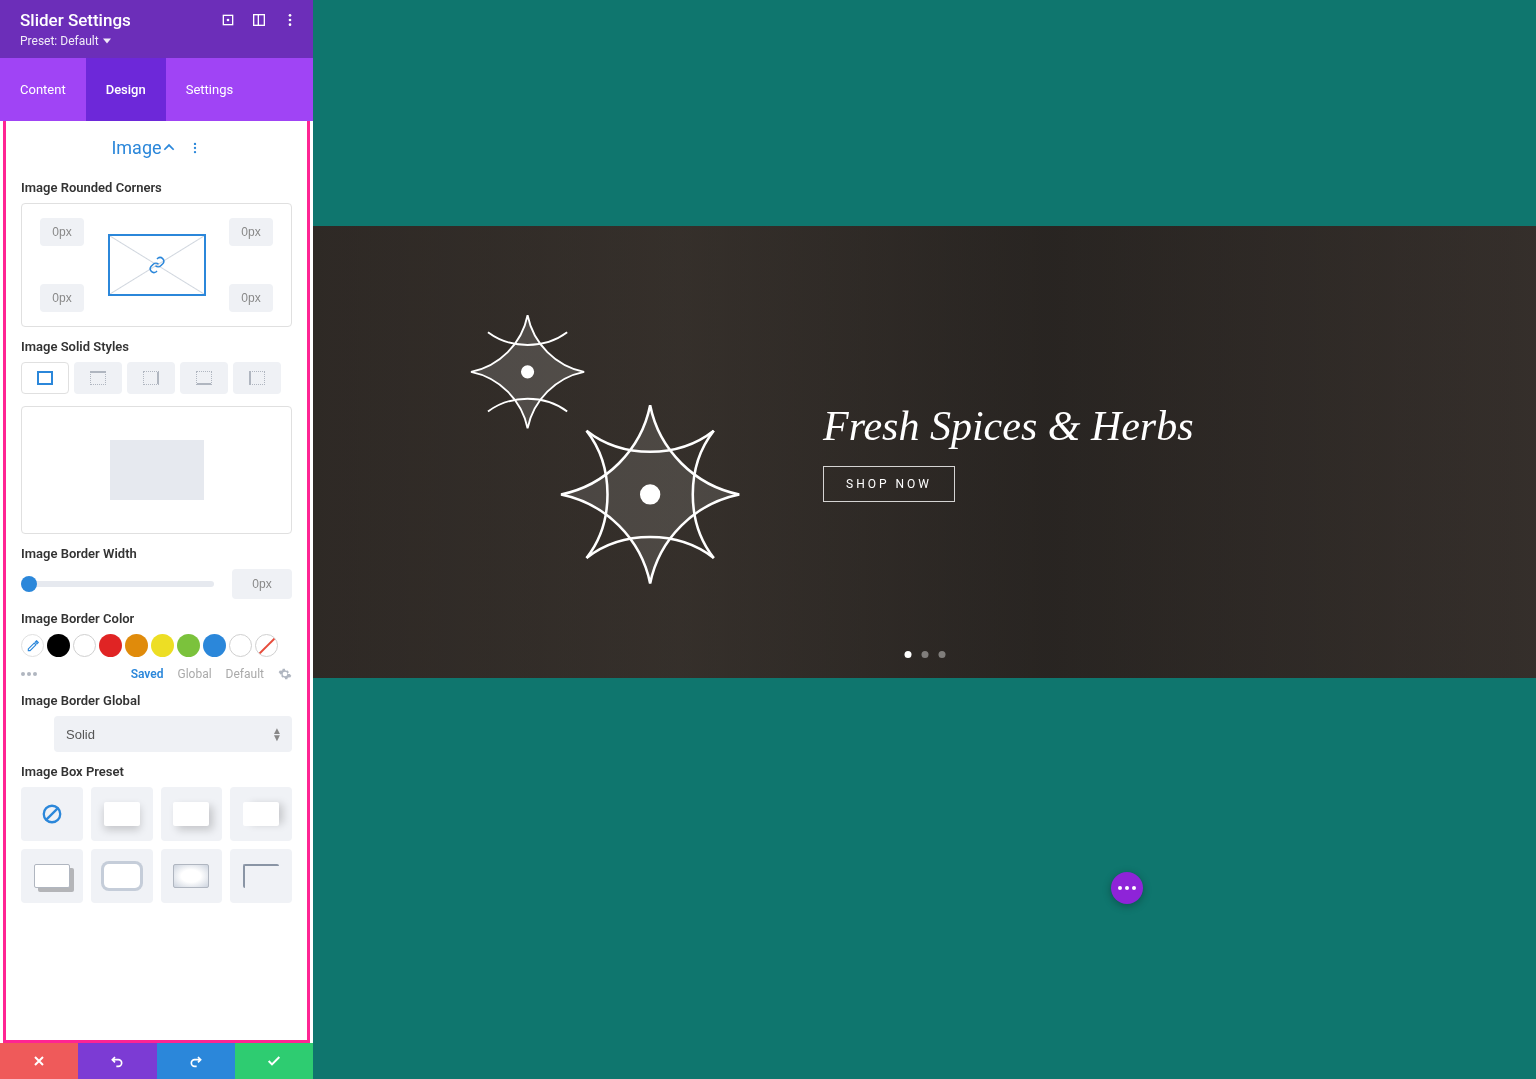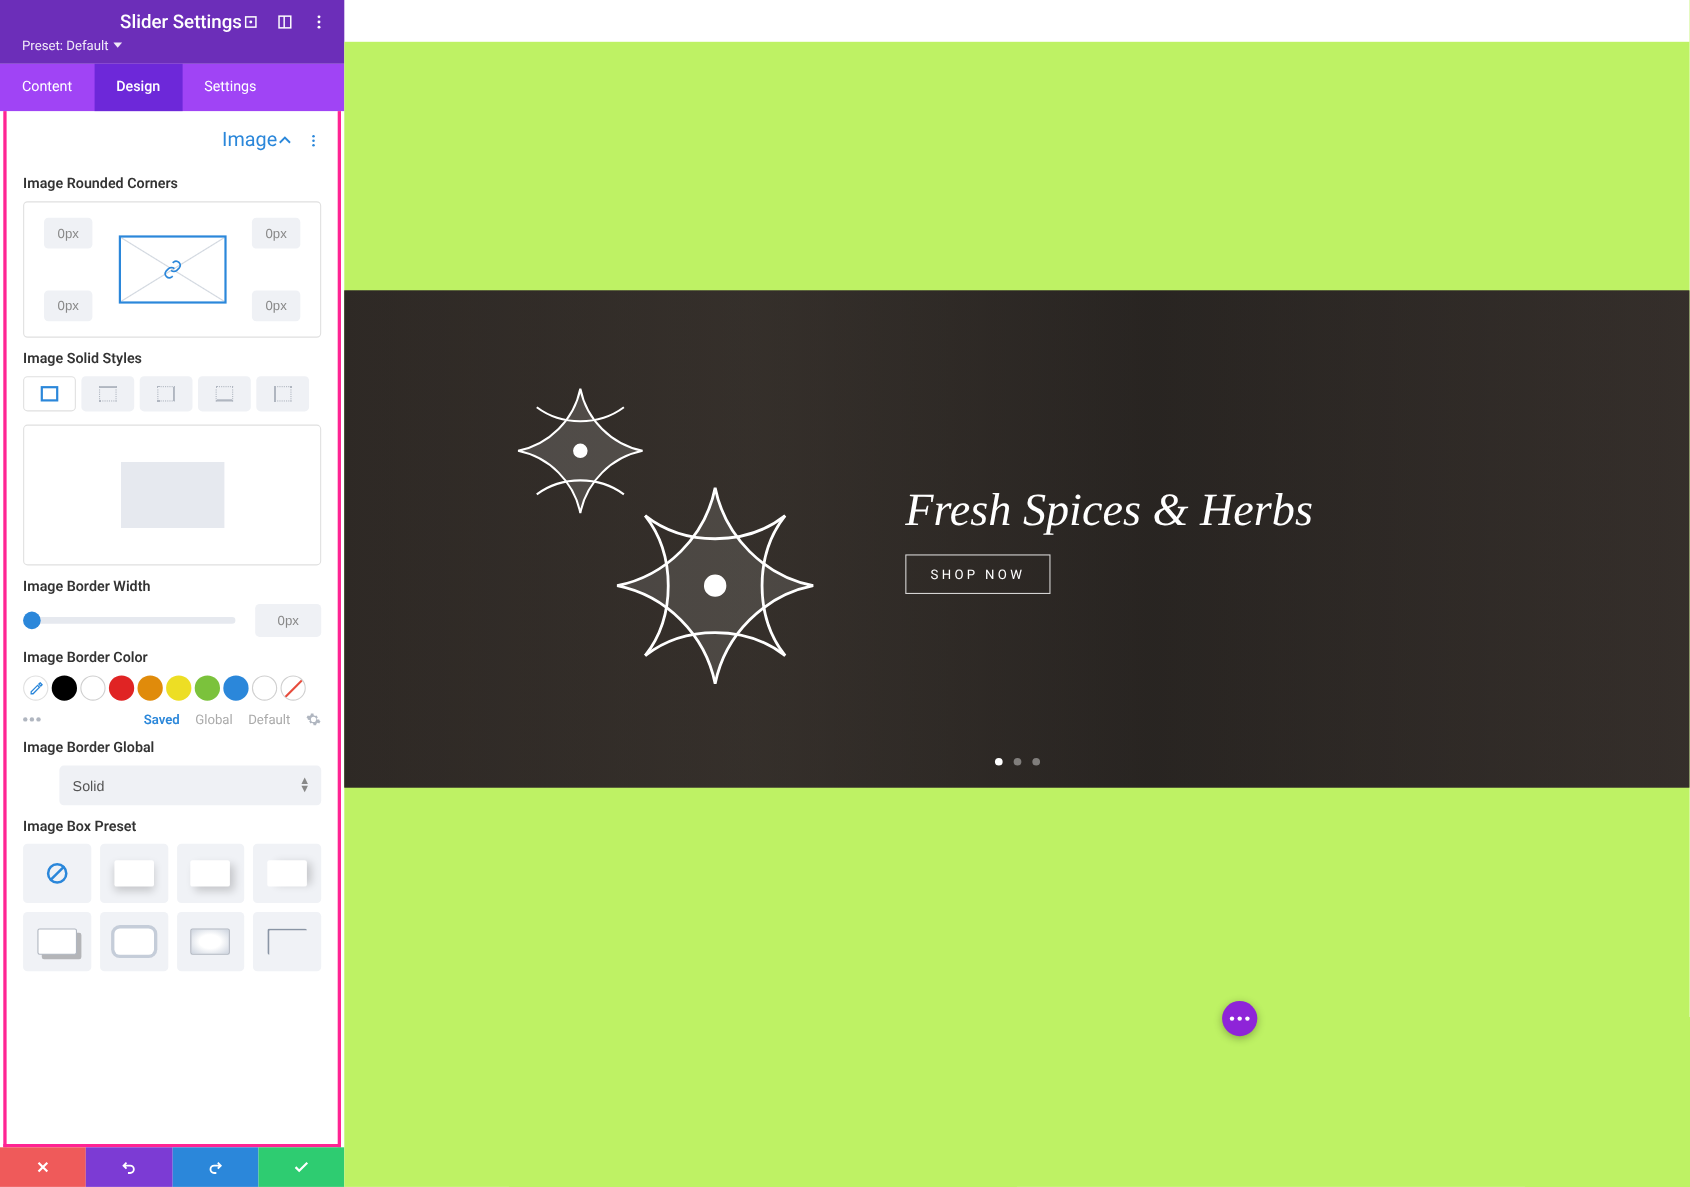--- a/index.html
+++ b/index.html
@@ -1,33 +1,33 @@
 <!DOCTYPE html>
 <html><head>
 <meta charset="utf-8">
 <style>
 * { box-sizing: border-box; margin: 0; padding: 0; }
 body { font-family: -apple-system, BlinkMacSystemFont, "Segoe UI", Roboto, sans-serif; background: #fff; width: 1536px; height: 1079px; position: relative; overflow: hidden; }
 
 .sidebar { position: absolute; left: 0; top: 0; width: 313px; height: 100%; background: #fff; display: flex; flex-direction: column; }
 
 .panel-header { background: #6c2eb9; color: #fff; padding: 10px 15px 10px 20px; }
-.panel-header-top { display: flex; justify-content: flex-end; align-items: center; margin-left: 16px; }
+.panel-header-top { display: flex; justify-content: space-between; align-items: center; }
 .panel-title { font-size: 17px; font-weight: 500; }
 .panel-header-icons { display: flex; gap: 15px; align-items: center; }
 .panel-header-icons svg { width: 16px; height: 16px; fill: #fff; cursor: pointer; }
 .preset { font-size: 12px; margin-top: 4px; opacity: 0.9; display: flex; align-items: center; gap: 4px; }
 
 .tabs { display: flex; background: #a044f5; }
-.tab { flex: 0 0 auto; padding: 14px 20px; font-size: 13px; color: #fff; cursor: pointer; }
+.tab { flex: 0 0 auto; padding: 24px 20px; font-size: 13px; color: #fff; cursor: pointer; }
 .tab.active { background: #6d28d9; font-weight: 500; }
 
 .content-wrap { flex: 1; overflow-y: auto; border: 3px solid #ff2493; border-top: none; margin: 0 3px; padding: 10px 15px 20px 15px; }
 
-.section-header { display: flex; justify-content: flex-end; align-items: center; padding: 6px 0 10px 0; }
+.section-header { display: flex; justify-content: center; align-items: center; padding: 6px 0 10px 0; }
 .section-title { color: #2b87da; font-size: 18px; font-weight: 400; }
 .section-header-icons { display: flex; gap: 12px; align-items: center; }
 .section-header-icons svg { width: 14px; height: 14px; fill: #2b87da; cursor: pointer; }
 
 .field-label { font-size: 13px; font-weight: 600; color: #333; margin: 12px 0 8px 0; }
 
 .corners-box { border: 1px solid #e0e0e0; border-radius: 4px; padding: 18px; position: relative; height: 124px; }
 .corner-input { position: absolute; width: 44px; height: 28px; background: #eff1f5; border: none; border-radius: 4px; text-align: center; font-size: 12px; color: #888; }
 .corner-tl { top: 14px; left: 18px; }
 .corner-tr { top: 14px; right: 18px; }
@@ -87,21 +87,21 @@
 .sh8 .shadow-prev { border-top: 2px solid #8a95a5; border-left: 2px solid #8a95a5; background:transparent; }
 
 .footer-bar { display: flex; height: 36px; }
 .footer-btn { flex: 1; display: flex; align-items: center; justify-content: center; cursor: pointer; }
 .fb-cancel { background: #ef5a5a; }
 .fb-undo { background: #7c3bd4; }
 .fb-redo { background: #2b87da; }
 .fb-save { background: #2ecc71; }
 .footer-btn svg { width: 16px; height: 16px; fill: #fff; }
 
-.preview-area { position: absolute; left: 313px; top: 0; right: 0; bottom: 0; background: #bef264; margin-top: 38px; }
+.preview-area { position: absolute; left: 313px; top: 0; right: 0; bottom: 0; background: #0f766e; }
 .slider-module { position: absolute; left: 0; right: 0; top: 226px; height: 452px; background: linear-gradient(rgba(35,32,30,0.55), rgba(35,32,30,0.55)), linear-gradient(90deg, #3c342e, #4b423a 30%, #2f2a26 60%, #4a403a); display: flex; align-items: center; }
 .slide-content { display: flex; align-items: center; width: 100%; padding: 0 60px 0 100px; gap: 30px; }
 .slide-image { flex: 0 0 380px; height: 330px; display: flex; align-items: center; justify-content: center; }
 .star-svg { width: 100%; height: 100%; }
 .slide-text { flex: 1; color: #fff; }
 .slide-title { font-family: Georgia, serif; font-style: italic; font-size: 42px; font-weight: 400; margin-bottom: 16px; }
 .slide-desc { font-size: 14px; line-height: 1.7; margin-bottom: 24px; max-width: 340px; opacity: 0.95; }
 .slide-btn { display: inline-block; border: 1.5px solid rgba(255,255,255,.8); padding: 10px 22px; font-size: 12px; letter-spacing: 3px; cursor: pointer; }
 .dots { position: absolute; bottom: 20px; left: 50%; transform: translateX(-50%); display: flex; gap: 10px; }
 .dot { width: 7px; height: 7px; border-radius: 50%; background: rgba(255,255,255,.4); }

